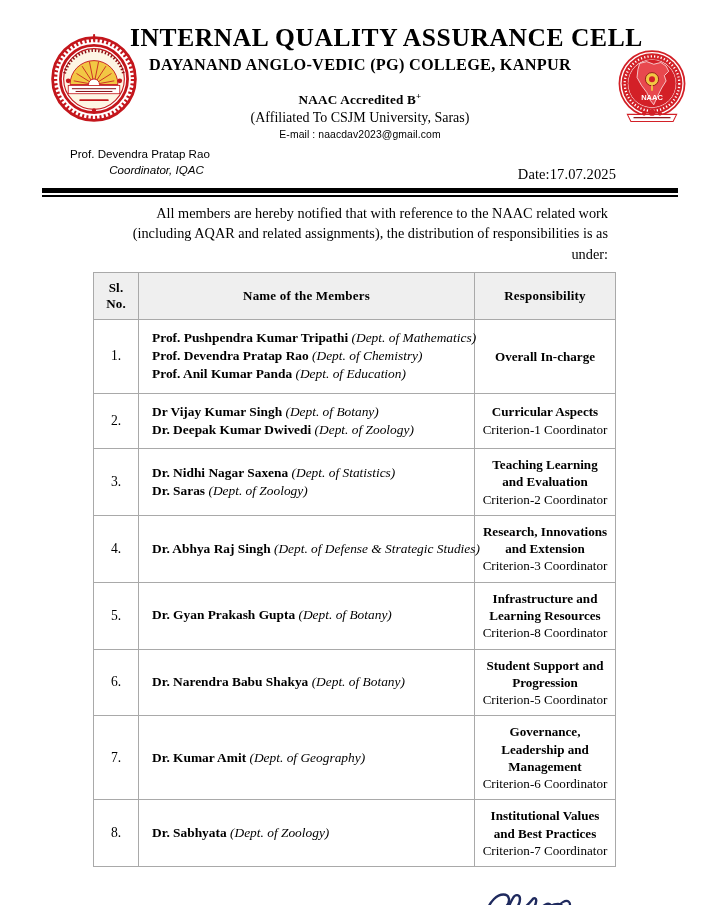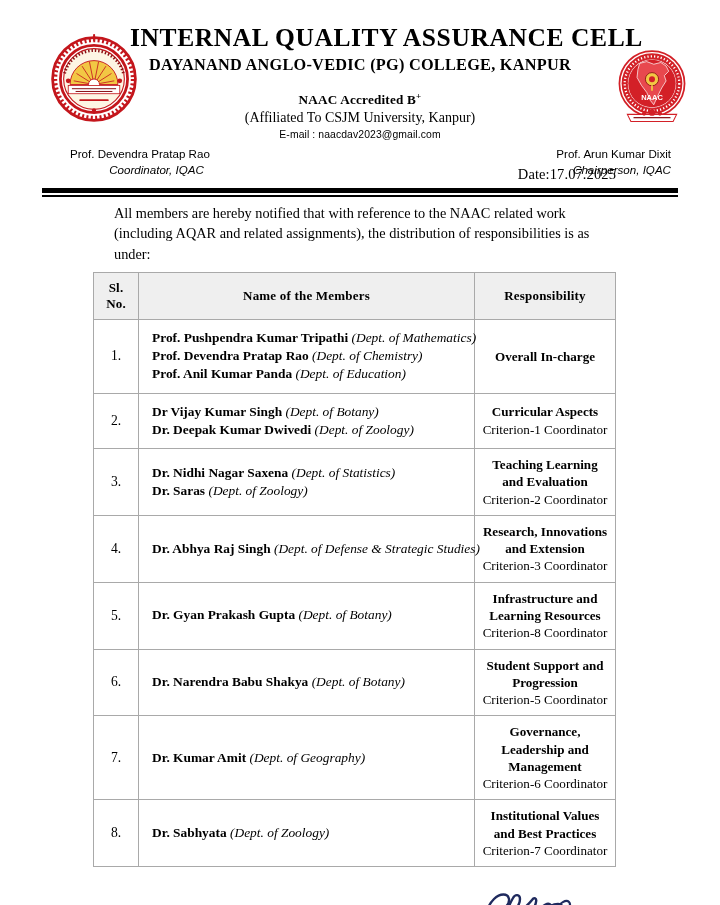--- a/index.html
+++ b/index.html
@@ -128,21 +128,21 @@
     font-size: 14.5px;
     margin-top: 26px;
     padding-right: 68px;
     letter-spacing: 0.1px;
   }
   .notice {
     font-size: 14.3px;
     line-height: 1.42;
     margin-top: 20px;
     padding: 0 76px 0 78px;
-    text-align: left;
+    text-align: right;
   }
 
   
   .table-wrap {
     margin-top: 8px;
     padding-left: 57px;
     padding-right: 0;
   }
   table.members {
     border-collapse: collapse;
@@ -306,32 +306,28 @@
       <circle cx="59" cy="79" r="2.4" fill="#d32027"></circle>
     </svg>
   </div>
 
   <div class="head-center">
     <div class="org-title">INTERNAL QUALITY ASSURANCE CELL</div>
     <div class="college-line">DAYANAND ANGLO-VEDIC (PG) COLLEGE, KANPUR</div>
     <div class="naac-line">
       <span>NAAC Accredited B</span><sup>+</sup>
     </div>
-    <div class="affil-line">(Affiliated To CSJM University, Kanpur)</div>
+    <div class="affil-line">(Affiliated To CSJM University, Saras)</div>
     <div class="email-line">E-mail : naacdav2023@gmail.com</div>
   </div>
 
   <div class="officers">
     <div class="officer left">
       <span>Prof. Devendra Pratap Rao</span>
       <span class="role">Coordinator, IQAC</span>
-    </div>
-    <div class="officer right">
-      <span>Prof. Arun Kumar Dixit</span>
-      <span class="role">Chairperson, IQAC</span>
     </div>
   </div>
 
   <div class="rule-wrap">
     <div class="rule-thick"></div>
     <div class="rule-gap"></div>
     <div class="rule-thin"></div>
   </div>
 </div>
 

